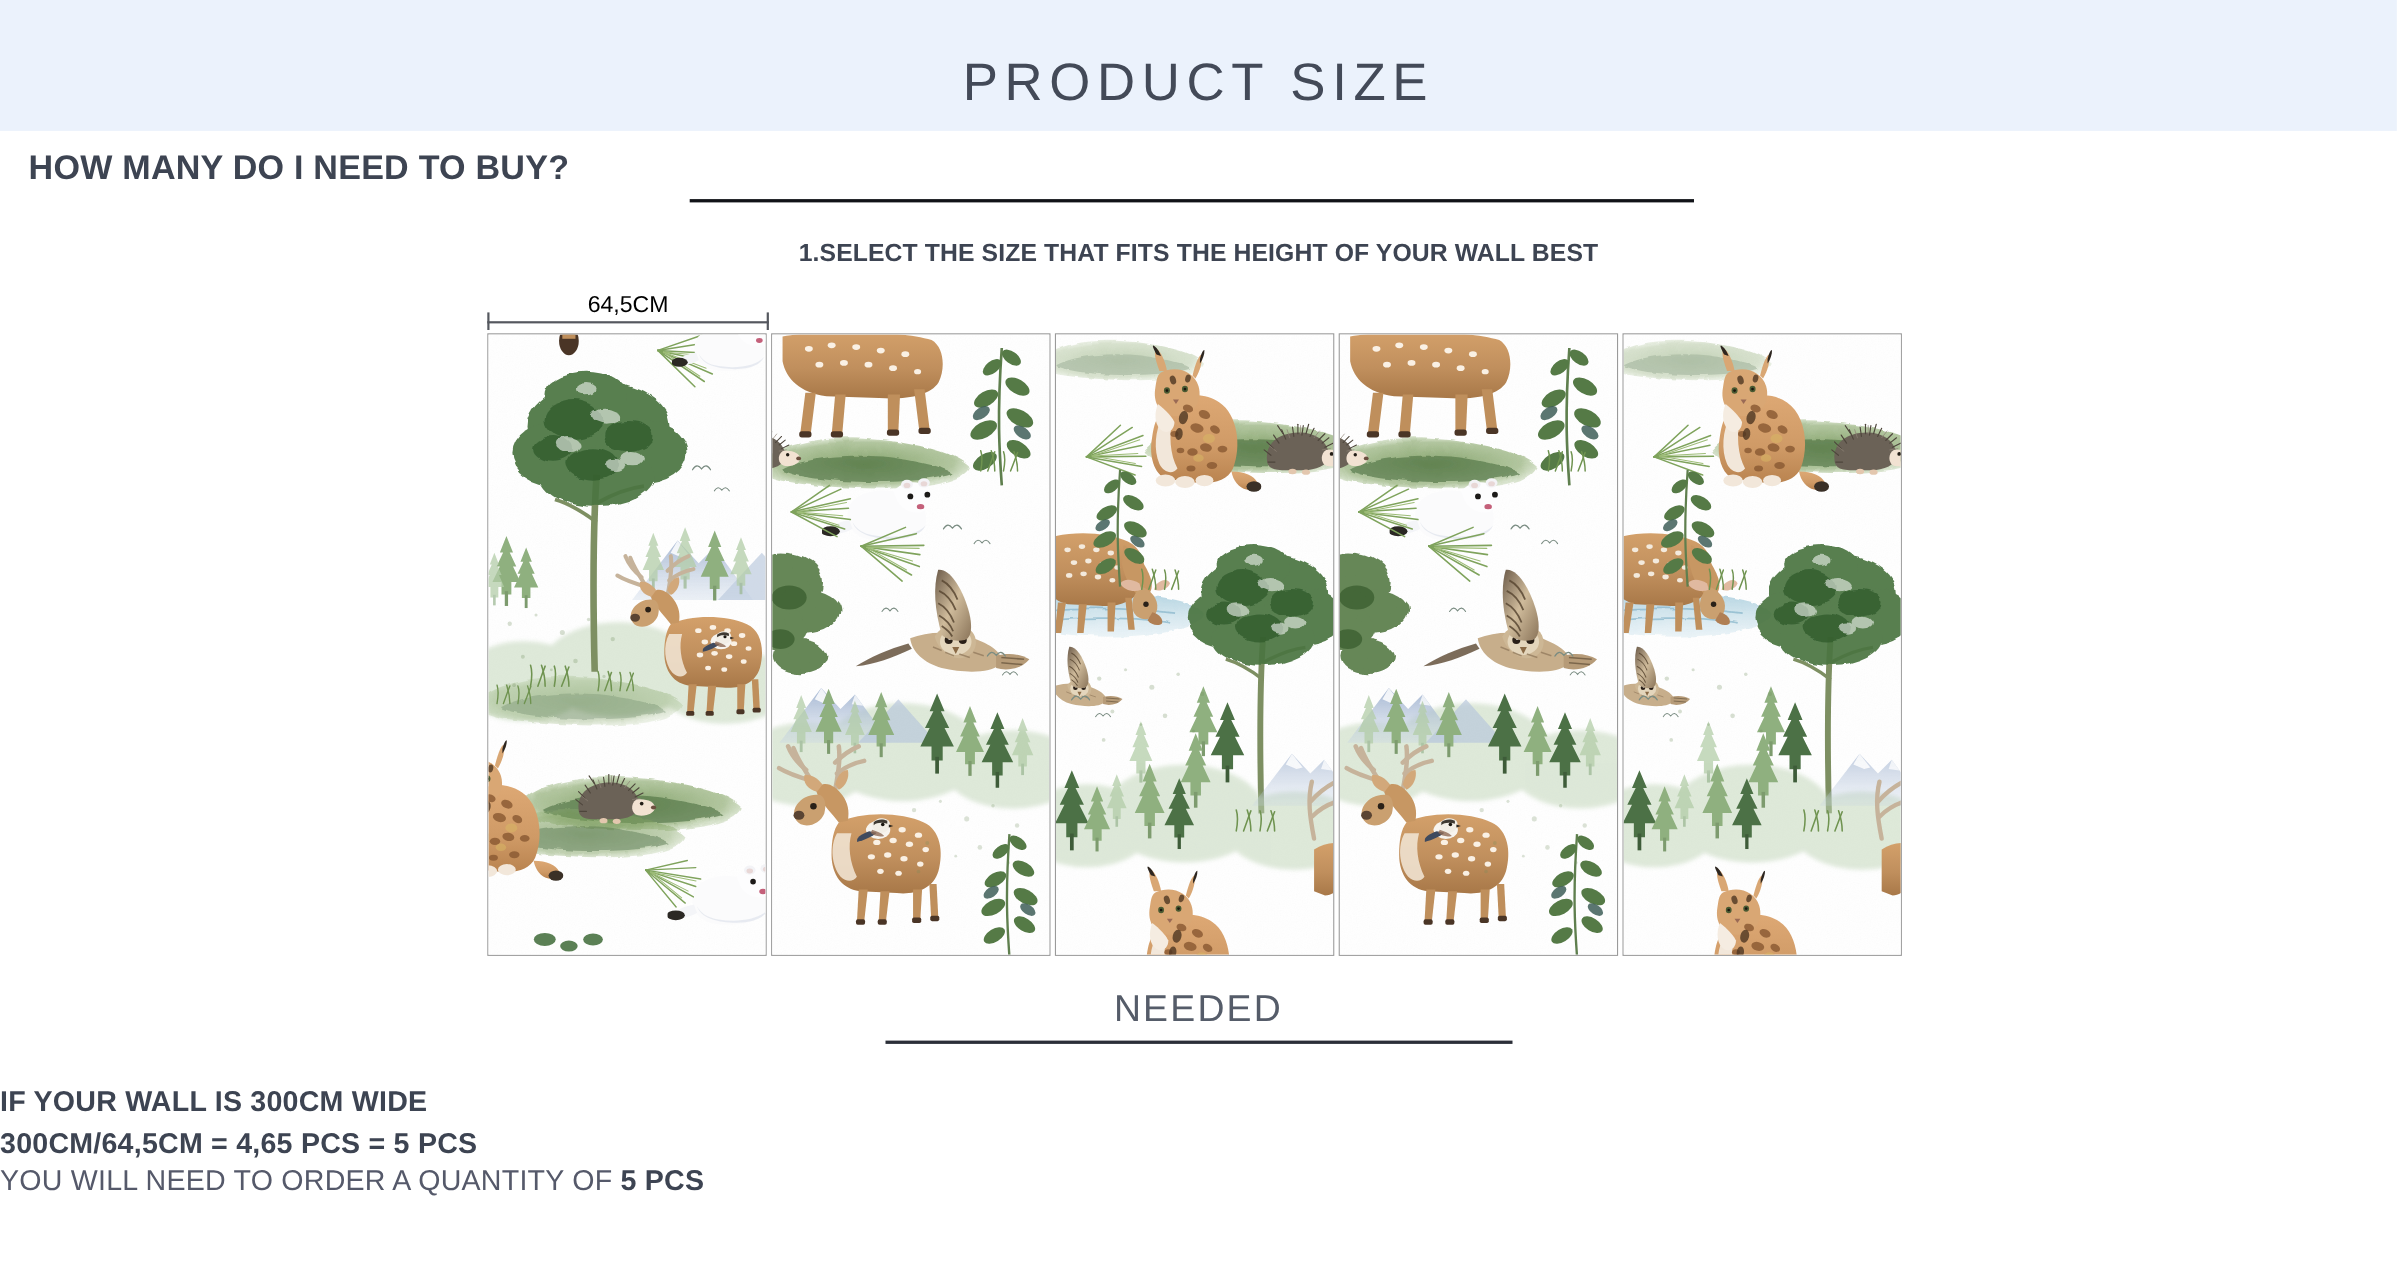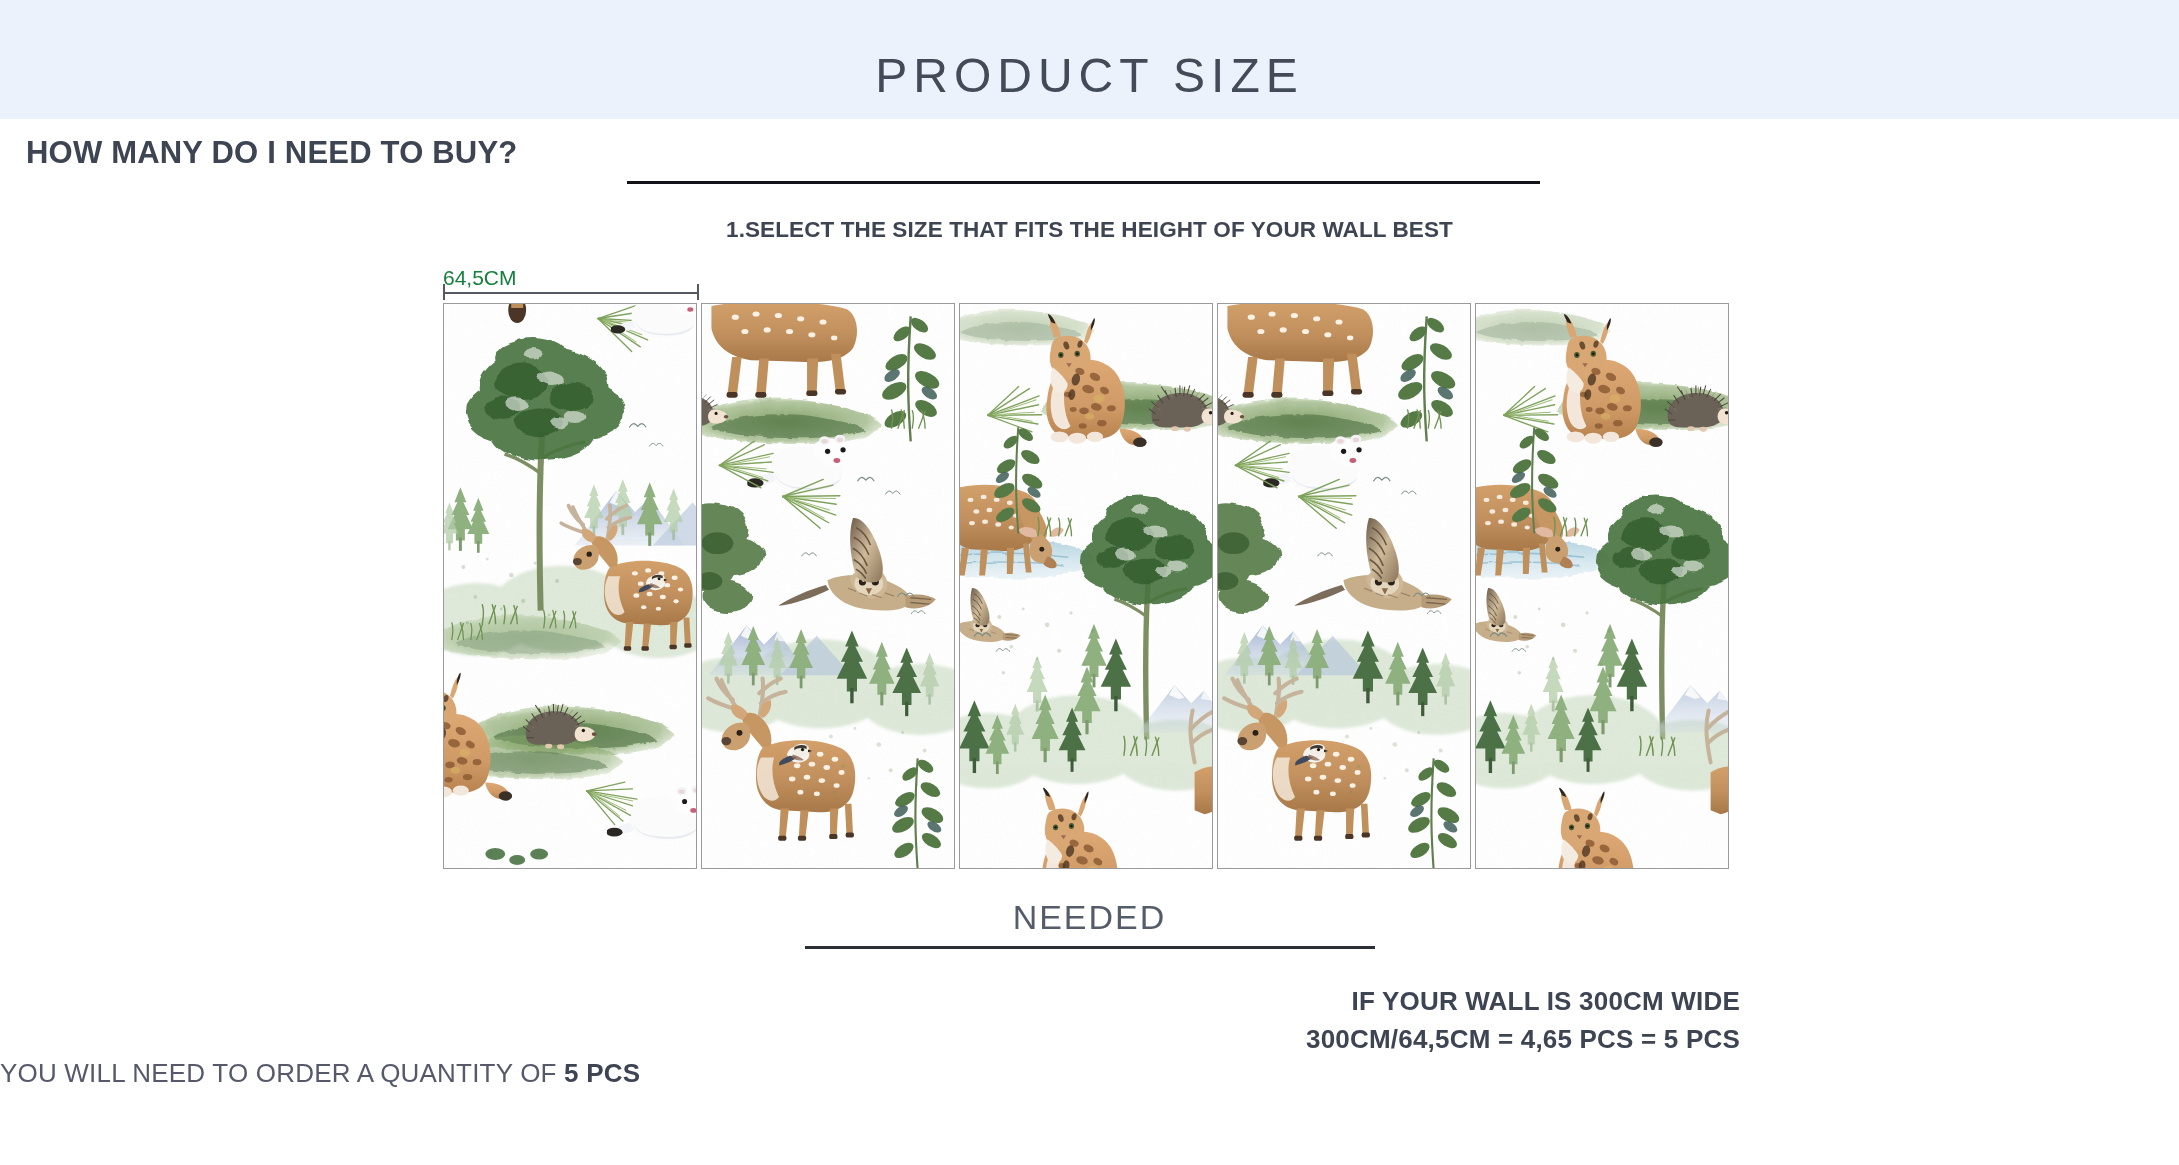--- a/index.html
+++ b/index.html
@@ -45,21 +45,22 @@
   .step{
     font-size:22.5px;
     font-weight:600;
     letter-spacing:0.1px;
     color:#3d4452;
     line-height:31px;
   }
   
   .dim-label{
     position:absolute;left:443px;top:266px;width:256px;
-    font-size:21px;font-weight:400;color:#15803d;
+    text-align:center;
+    font-size:21px;font-weight:400;color:#000000;
   }
   .dim-line{
     position:absolute;left:443px;top:292px;width:256px;height:2px;
     background:#55585f;
   }
   .dim-tick{
     position:absolute;top:284px;width:2px;height:16px;background:#55585f;
   }
   .dim-tick.left{left:443px;}
   .dim-tick.right{left:697px;}
@@ -82,21 +83,21 @@
   
   .example-title{
     position:absolute;left:0;top:898px;width:2179px;text-align:center;
     font-size:34px;font-weight:400;letter-spacing:2px;color:#555c69;
   }
   .rule-example{
     position:absolute;left:805px;top:946px;width:570px;height:3px;
     background:#2b2f38;
   }
   .calc{
-    position:absolute;left:0;top:982px;width:1740px;text-align:right;
+    position:absolute;left:0;top:982px;width:1740px;text-align:left;
   }
   .calc-line{
     font-size:26px;font-weight:700;color:#3d4452;line-height:38px;
     letter-spacing:0.2px;
   }
   .order{
     position:absolute;left:0;top:1058px;width:2179px;text-align:left;
     font-size:26px;font-weight:400;color:#55596a;letter-spacing:0.2px;
   }
   .order b{font-weight:700;color:#3d4452;}

